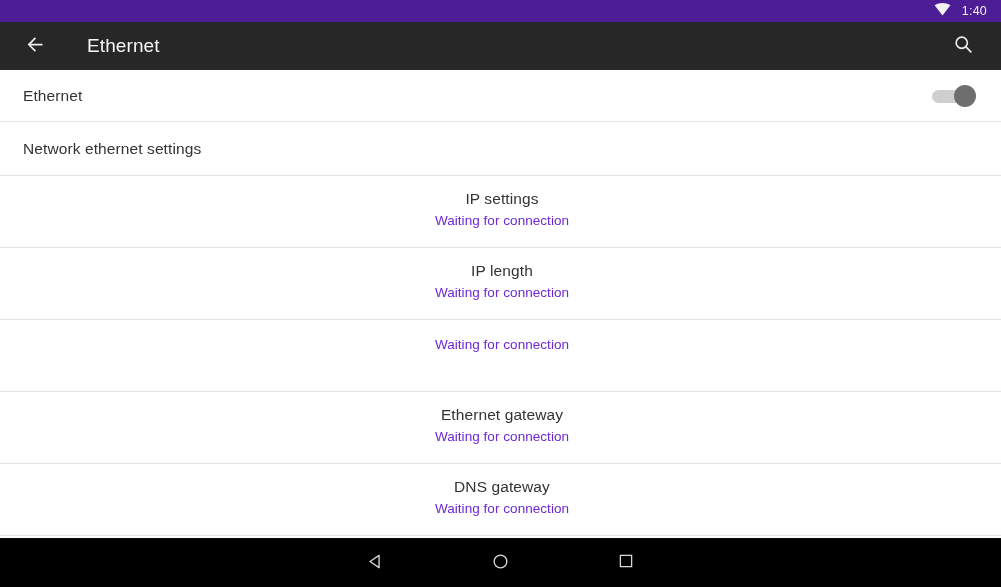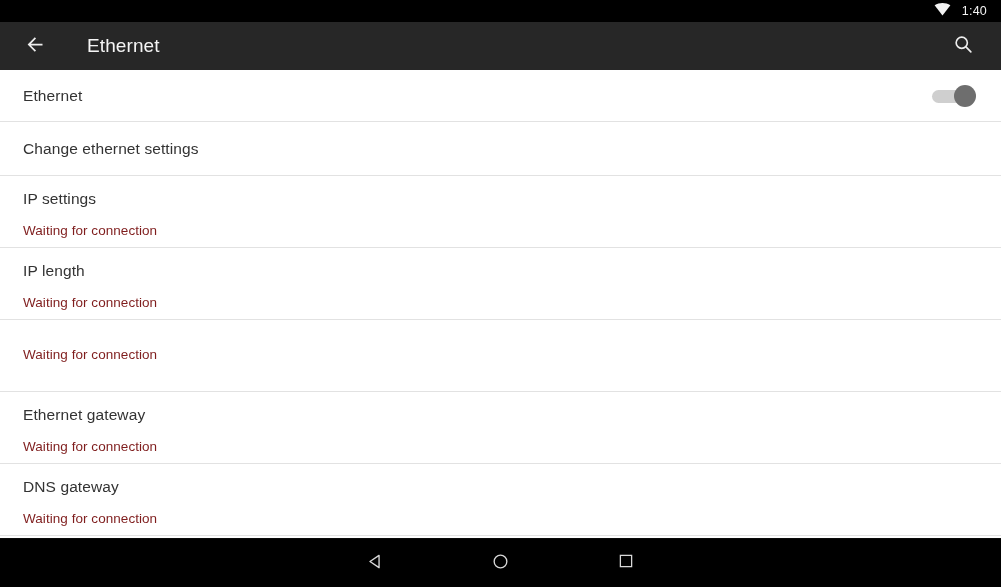--- a/index.html
+++ b/index.html
@@ -12,21 +12,21 @@
   #screen {
     position:relative;
     width:1001px; height:587px;
     background:#ffffff;
     display:flex; flex-direction:column;
   }
 
   
   .status-bar {
     height:22px; min-height:22px;
-    background:#000000;
+    background:#4c1d95;
     display:flex; align-items:center; justify-content:flex-end;
     padding-right:14px;
   }
   .status-right { display:flex; align-items:center; gap:11px; }
   .wifi-icon { display:block; }
   .status-time {
     color:#f2f2f2;
     font-size:12.5px;
     letter-spacing:0.2px;
     font-family:"Liberation Sans", sans-serif;
@@ -70,34 +70,34 @@
   .row {
     position:relative;
     padding:0 20px 0 23px;
     display:flex; align-items:center;
     background:#ffffff;
     border-bottom:1px solid #e2e2e2;
     cursor:pointer;
   }
   .row.toggle-row { height:52px; }
   .row.single-line { height:54px; }
-  .row.two-line { height:72px; align-items:flex-start; padding-top:13px; }
+  .row.two-line { height:72px; align-items:flex-start; padding-top:13px;text-align:center; }
 
   .row-texts { display:flex; flex-direction:column; flex:1 1 auto; min-width:0; }
   .row-title {
     color:#333333;
     font-size:15.5px;
     line-height:20px;
     letter-spacing:0.1px;
   }
   .row-summary {
-    color:#7f1d1d;
+    color:#6d28d9;
     font-size:13.5px;
     line-height:19px;
-    margin-top:12px;
+    margin-top:2px;
     letter-spacing:0.05px;
   }
 
   
   .switch {
     position:relative;
     width:44px; height:22px;
     flex:0 0 auto;
     margin-right:5px;
     cursor:pointer;
@@ -175,21 +175,21 @@
         <div class="row-title">Ethernet</div>
       </div>
       <div class="switch">
         <div class="switch-track"></div>
         <div class="switch-thumb"></div>
       </div>
     </div>
 
     <div class="row single-line">
       <div class="row-texts">
-        <div class="row-title">Change ethernet settings</div>
+        <div class="row-title">Network ethernet settings</div>
       </div>
     </div>
 
     <div class="row two-line">
       <div class="row-texts">
         <div class="row-title">IP settings</div>
         <div class="row-summary">Waiting for connection</div>
       </div>
     </div>
 

